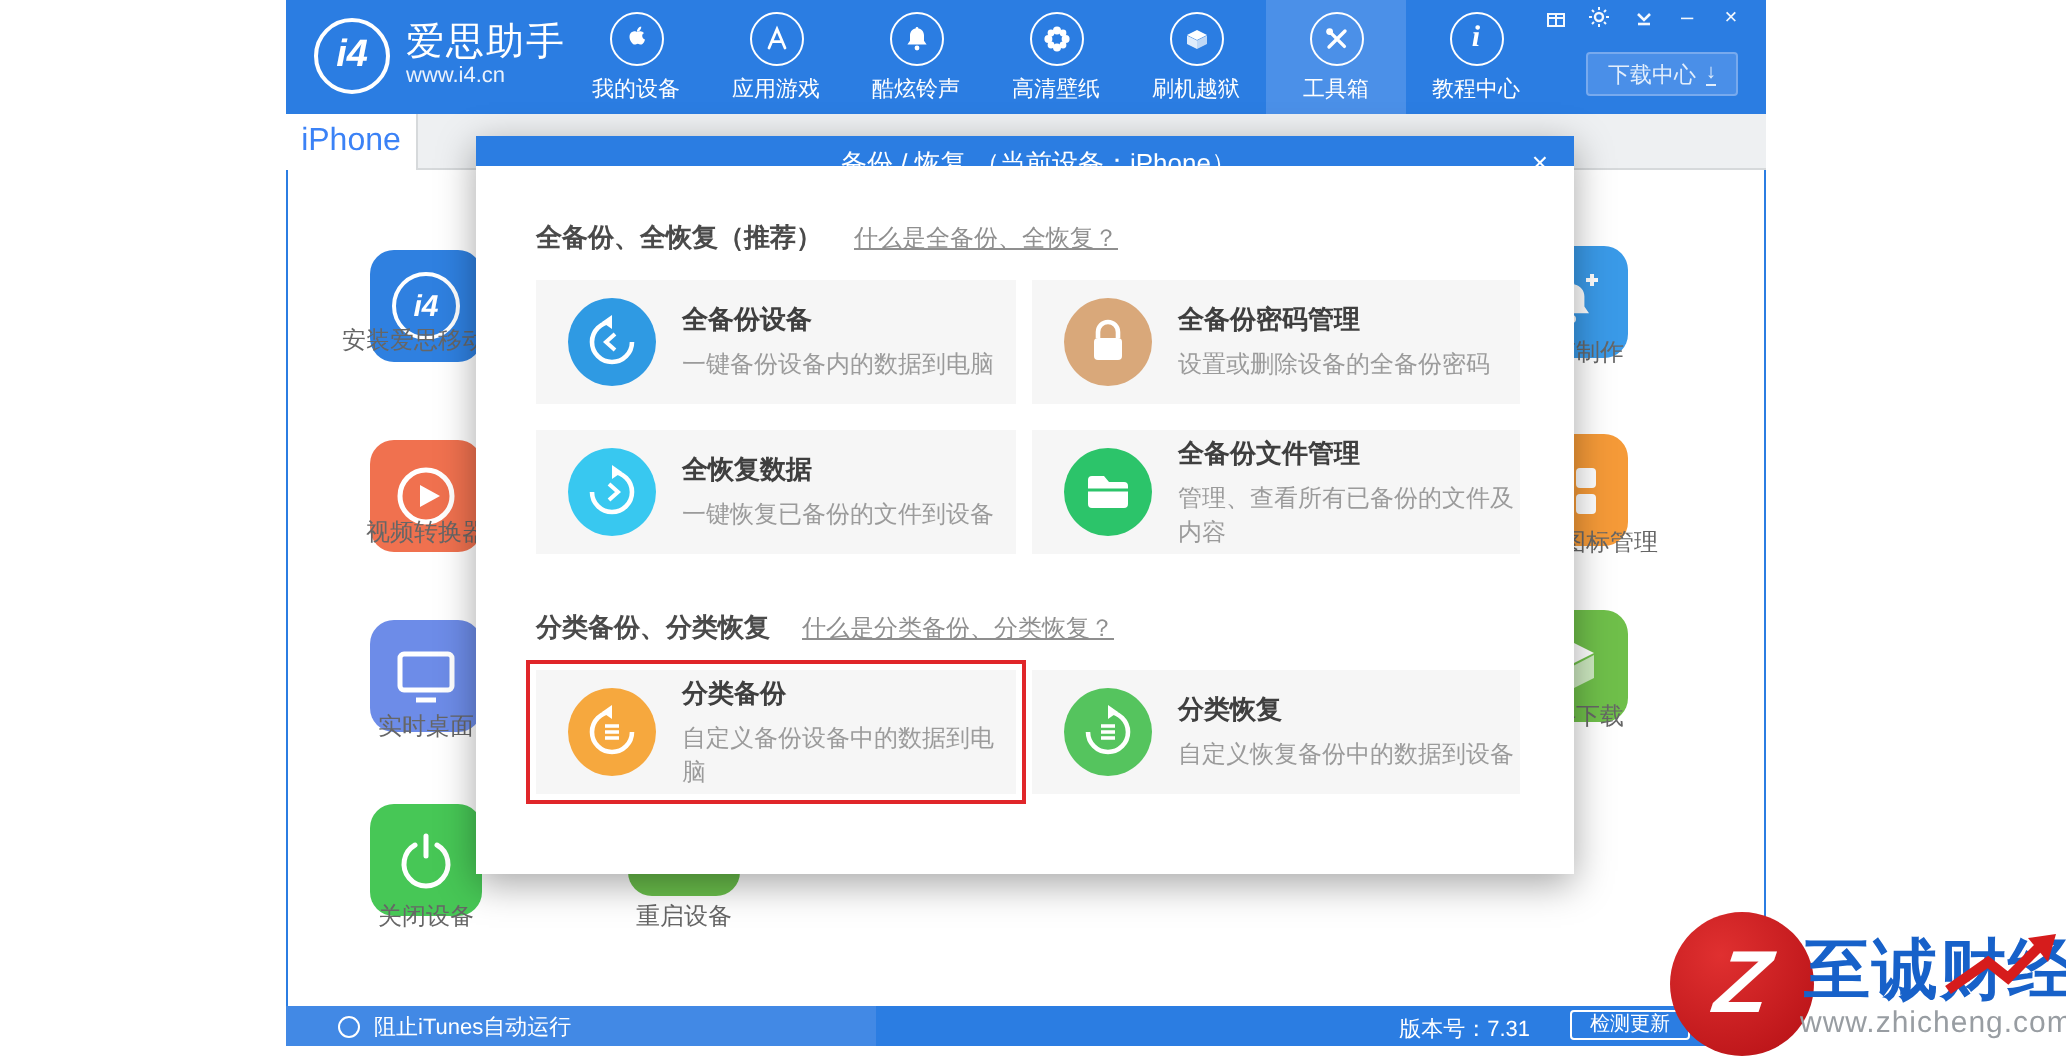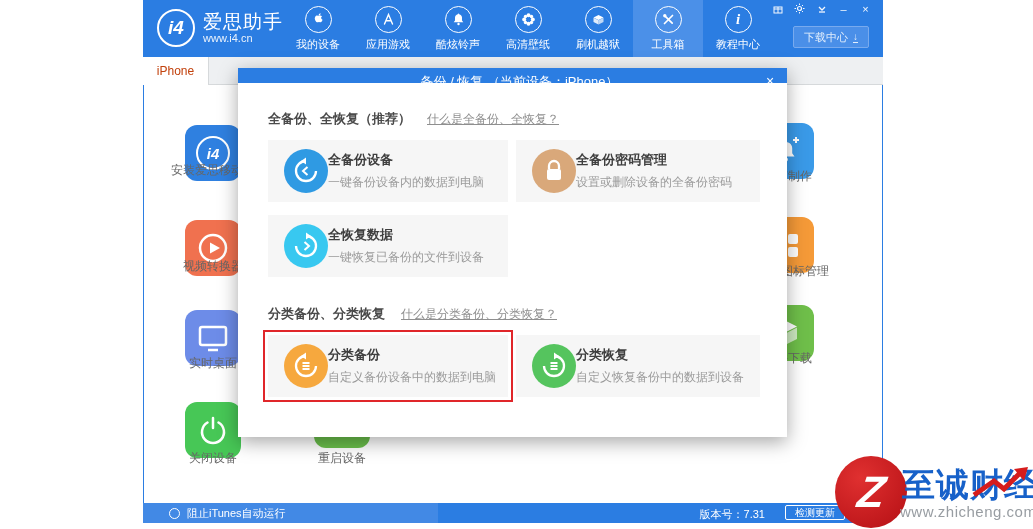--- a/index.html
+++ b/index.html
@@ -20,21 +20,21 @@
   .nav-ic { width:27px; height:27px; border:1.5px solid #fff; border-radius:50%; display:flex; align-items:center; justify-content:center; margin-bottom:4px; }
   .nav-label { font-size:11px; white-space:nowrap; }
 
   .win-controls { position:absolute; right:12px; top:3px; display:flex; gap:11px; align-items:center; }
   .win-ic { width:11px; height:11px; display:flex; align-items:center; justify-content:center; color:#fff; font-size:11px; opacity:.95; cursor:pointer; }
 
   .dl-btn { position:absolute; right:14px; top:26px; height:22px; padding:0 10px; background:#4a8fe8; border:1px solid #78aaee; border-radius:2px; color:#e2eefc; font-size:11px; display:flex; align-items:center; gap:5px; cursor:pointer; }
   .dl-arrow { font-size:10px; border-bottom:1px solid #e2eefc; line-height:1; }
 
   .tabstrip { position:absolute; left:143px; top:57px; width:740px; height:28px; background:#eef0f2; border-bottom:1px solid #d6d9db; z-index:3; }
-  .tab { position:absolute; left:0; top:0; width:66px; height:28px; background:#fff; border-right:1px solid #d6d9db; display:flex; align-items:center; justify-content:center; font-size:12px; color:#c2410c; cursor:pointer; }
+  .tab { position:absolute; left:0; top:0; width:66px; height:28px; background:#fff; border-right:1px solid #d6d9db; display:flex; align-items:center; justify-content:center; font-size:16px; color:#3b82f6; cursor:pointer; }
 
   .app-main { position:absolute; left:143px; top:85px; width:740px; height:418px; background:#fff; border-left:1px solid #2b7de2; border-right:1px solid #2b7de2; z-index:1; }
 
   
   .dicon { position:absolute; width:56px; height:56px; border-radius:12px; display:flex; align-items:center; justify-content:center; z-index:2; }
   .dlabel { position:absolute; font-size:12px; color:#666; white-space:nowrap; z-index:2; transform:translateX(-50%); }
   .ring { width:34px; height:34px; border:2.5px solid #fff; border-radius:50%; display:flex; align-items:center; justify-content:center; color:#fff; }
 
   
   .statusbar { position:absolute; left:143px; top:503px; width:740px; height:20px; background:#2b7de2; z-index:4; color:#fff; }
@@ -51,21 +51,21 @@
   .modal-body { padding:0 27px 0 30px; }
   .sec-head { display:flex; align-items:baseline; gap:16px; }
   .sec-title { font-size:13px; font-weight:bold; color:#4a4a4a; }
   .sec-link { font-size:12px; color:#8f8f8f; text-decoration:underline; cursor:pointer; }
   .sec1 { margin-top:27px; }
   .sec2 { margin-top:28px; }
   .cards { margin-top:12px; display:grid; grid-template-columns:240px 244px; column-gap:8px; row-gap:13px; }
   .card { height:62px; background:#f6f6f6; display:flex; align-items:center; padding-left:16px; cursor:pointer; }
   .card.hl { outline:2px solid #e0262a; outline-offset:3px; }
   .circle-ic { width:44px; height:44px; border-radius:50%; flex:0 0 44px; display:flex; align-items:center; justify-content:center; }
-  .card-txt { }
+  .card-txt { margin-left:13px; }
   .card-title { font-size:13px; font-weight:bold; color:#3f3f3f; margin-bottom:5px; }
   .card-desc { font-size:12px; color:#9b9b9b; }
 
   
   .watermark { position:absolute; left:832px; top:453px; width:201px; height:76px; z-index:30; }
   .wm-circle { position:absolute; left:3px; top:3px; width:72px; height:72px; border-radius:50%; background:radial-gradient(circle at 35% 30%, #e03030, #b40f14); display:flex; align-items:center; justify-content:center; }
   .wm-z { color:#fff; font-size:44px; font-weight:bold; font-style:italic; transform:skewX(-8deg); line-height:1; }
   .wm-brand { position:absolute; left:70px; top:10px; font-size:33px; font-weight:bold; color:#1761c9; letter-spacing:1px; white-space:nowrap; }
   .wm-arrow { position:absolute; left:138px; top:12px; }
   .wm-url { position:absolute; left:68px; top:50px; font-size:15px; color:#989da2; letter-spacing:.5px; }
@@ -326,20 +326,32 @@
                 <polygon points="14,0.5 14,7.5 19,4" fill="#fff"></polygon>
                 <path d="M12.5 10 L17 14 L12.5 18" fill="none" stroke="#fff" stroke-width="2"></path>
               </svg>
           </div>
           <div class="card-txt">
             <div class="card-title">全恢复数据</div>
             <div class="card-desc">一键恢复已备份的文件到设备</div>
           </div>
         </div>
 
+        <div class="card">
+          <div class="circle-ic" style="background: rgb(44, 196, 106);">
+            <svg width="28" height="28" viewBox="0 0 28 28">
+                <path fill="#fff" d="M4 8 a2 2 0 0 1 2-2 h6 l2.5 3 H22 a2 2 0 0 1 2 2 v9 a2 2 0 0 1 -2 2 H6 a2 2 0 0 1 -2-2 z"></path>
+                <path d="M4 13 H24" stroke="#2cc46a" stroke-width="1.6"></path>
+              </svg>
+          </div>
+          <div class="card-txt">
+            <div class="card-title">全备份文件管理</div>
+            <div class="card-desc">管理、查看所有已备份的文件及内容</div>
+          </div>
+        </div>
       </div>
 
       <div class="sec-head sec2">
         <span class="sec-title">分类备份、分类恢复</span>
         <span class="sec-link">什么是分类备份、分类恢复？</span>
       </div>
 
       <div class="cards">
         <div class="card hl">
           <div class="circle-ic" style="background: rgb(246, 168, 62);">

